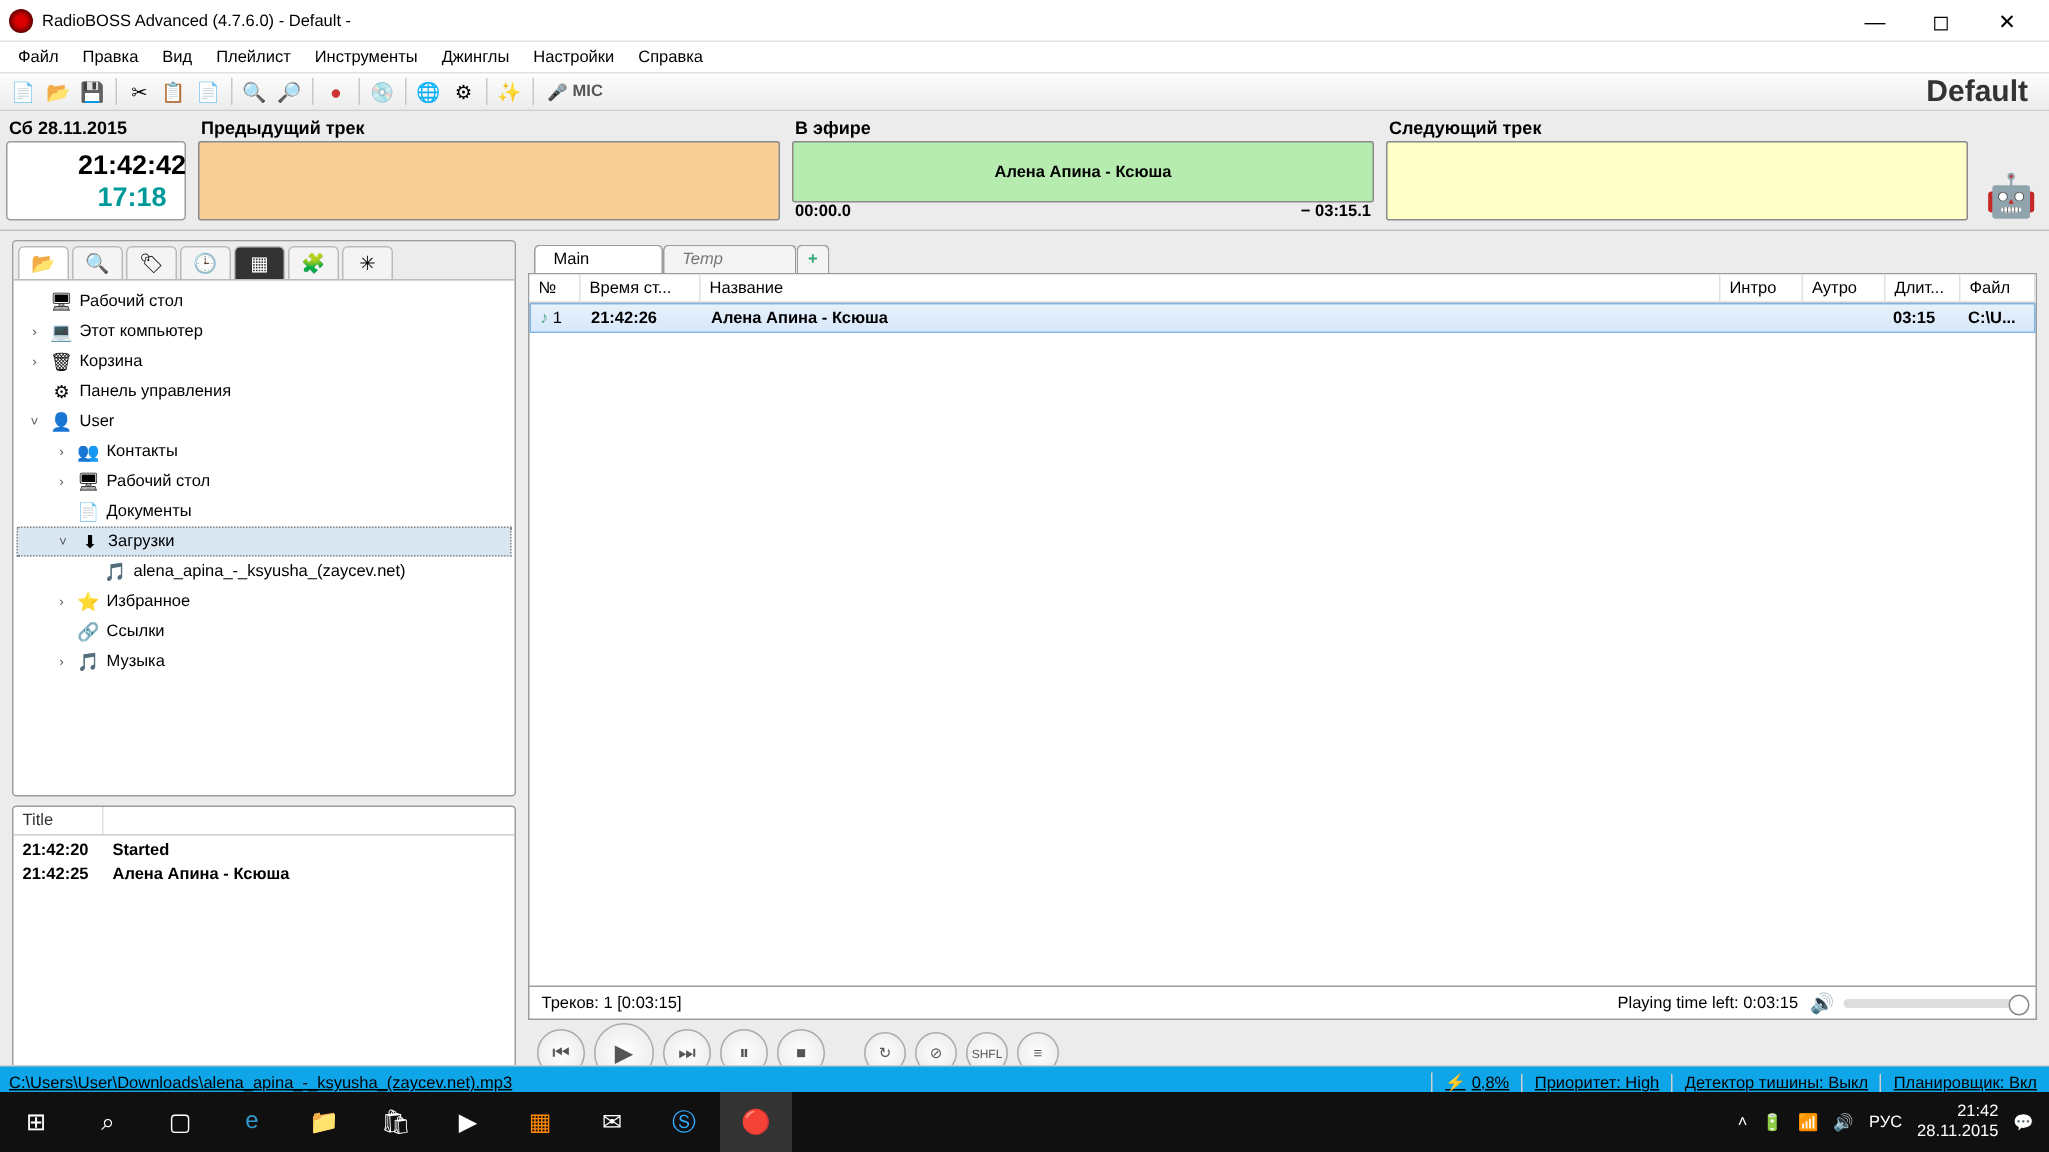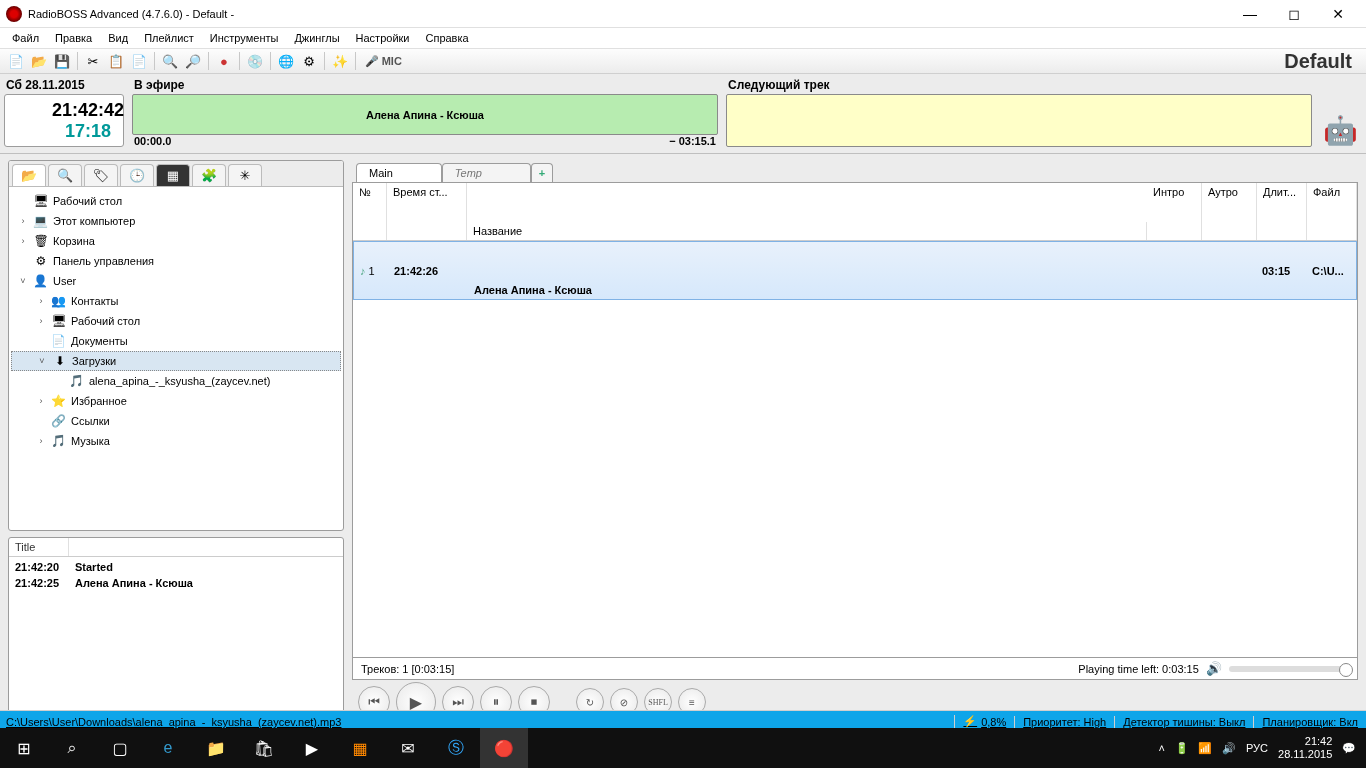--- a/index.html
+++ b/index.html
@@ -52,21 +52,21 @@
 
 .right-pane { flex: 1; display: flex; flex-direction: column; padding: 6px 8px 4px 4px; }
 .pl-tabs { height: 22px; display: flex; align-items: flex-end; gap: 0; padding-left: 4px; }
 .pl-tab { padding: 3px 48px 3px 12px; border: 1px solid #9c9c9c; border-bottom: none; border-radius: 4px 4px 0 0; background: #f4f4f4; position: relative; font-style: normal; }
 .pl-tab.active { background: #fff; }
 .pl-tab.temp { font-style: italic; color: #777; }
 .pl-add { width: 22px; padding: 3px 0; text-align: center; border: 1px solid #9c9c9c; border-bottom:none; border-radius: 4px 4px 0 0; background:#f4f4f4; color:#3a7; font-weight:bold; }
 .playlist { flex: 1; background: #fff; border: 1px solid #9c9c9c; display: flex; flex-direction: column; }
 .pl-head { display: flex; border-bottom: 1px solid #ccc; background: #fff; }
 .pl-head div { padding: 3px 6px; border-right: 1px solid #e0e0e0; }
-.col-n { width: 34px; } .col-t { width: 80px; } .col-title { flex: 1; min-width:0;margin-top:39px; } .col-i { width: 55px; } .col-o { width: 55px; } .col-d { width: 50px; } .col-f { width: 50px; }
+.col-n { width: 34px; } .col-t { width: 80px; } .col-title { flex: 1; min-width:0; } .col-i { width: 55px; } .col-o { width: 55px; } .col-d { width: 50px; } .col-f { width: 50px; }
 .pl-row { display: flex; background: linear-gradient(#e8f1fb,#d6e8fb); border: 1px solid #7fb2e5; align-items: center; }
 .pl-row div { padding: 3px 6px; }
 .pl-row .col-n::before { content:"♪ "; color:#5a8; }
 .pl-status { height: 22px; border: 1px solid #9c9c9c; border-top: none; display: flex; align-items: center; padding: 0 8px; background: #fff; }
 .pl-status .left { flex: 1; }
 .pl-status .vol { width: 120px; height: 6px; background: #ddd; border-radius: 3px; margin-left: 6px; position: relative; }
 .pl-status .vol::after { content:""; position:absolute; right:-4px; top:-3px; width:12px; height:12px; background:#fff; border:1px solid #888; border-radius:50%; }
 .pl-status .spk { margin-left: 8px; font-size: 13px; }
 
 .transport { height: 44px; display: flex; align-items: center; gap: 6px; padding: 4px 6px; }
@@ -129,20 +129,26 @@
   <div class="default-label">Default</div>
 </div>
 
 <div class="trackbar">
   <div class="clockbox">
     <div class="date">Сб 28.11.2015</div>
     <div class="timebox">
       <div class="time">21:42:42</div>
       <div class="elapsed">17:18</div>
     </div>
+  </div>
+  <div class="trackslot">
+    <div class="slot-label">Предыдущий трек</div>
+    <div class="slot-body slot-prev">
+        <span></span>
+      </div>
   </div>
   <div class="trackslot">
     <div class="slot-label">В эфире</div>
     <div class="slot-body slot-now">
         <span>Алена Апина - Ксюша</span>
       </div>
     <div class="slot-times">
       <span>00:00.0</span>
       <span>− 03:15.1</span>
     </div>
@@ -290,21 +296,21 @@
     </div>
     <div class="transport">
       <div class="pbtn">⏮</div>
       <div class="pbtn play">▶</div>
       <div class="pbtn">⏭</div>
       <div class="pbtn">⏸</div>
       <div class="pbtn">⏹</div>
       <div style="width:14px"></div>
       <div class="pbtn small">↻</div>
       <div class="pbtn small">⊘</div>
-      <div class="pbtn small" style="font-size:8px;font-family:Liberation Serif, serif;">SHFL</div>
+      <div class="pbtn small" style="font-size:8px;">SHFL</div>
       <div class="pbtn small">≡</div>
     </div>
   </div>
 </div>
 
 <div class="bottom-status">
   <div class="path">C:\Users\User\Downloads\alena_apina_-_ksyusha_(zaycev.net).mp3</div>
   <div class="seg">
       <span>⚡</span>
       <span>0,8%</span>

